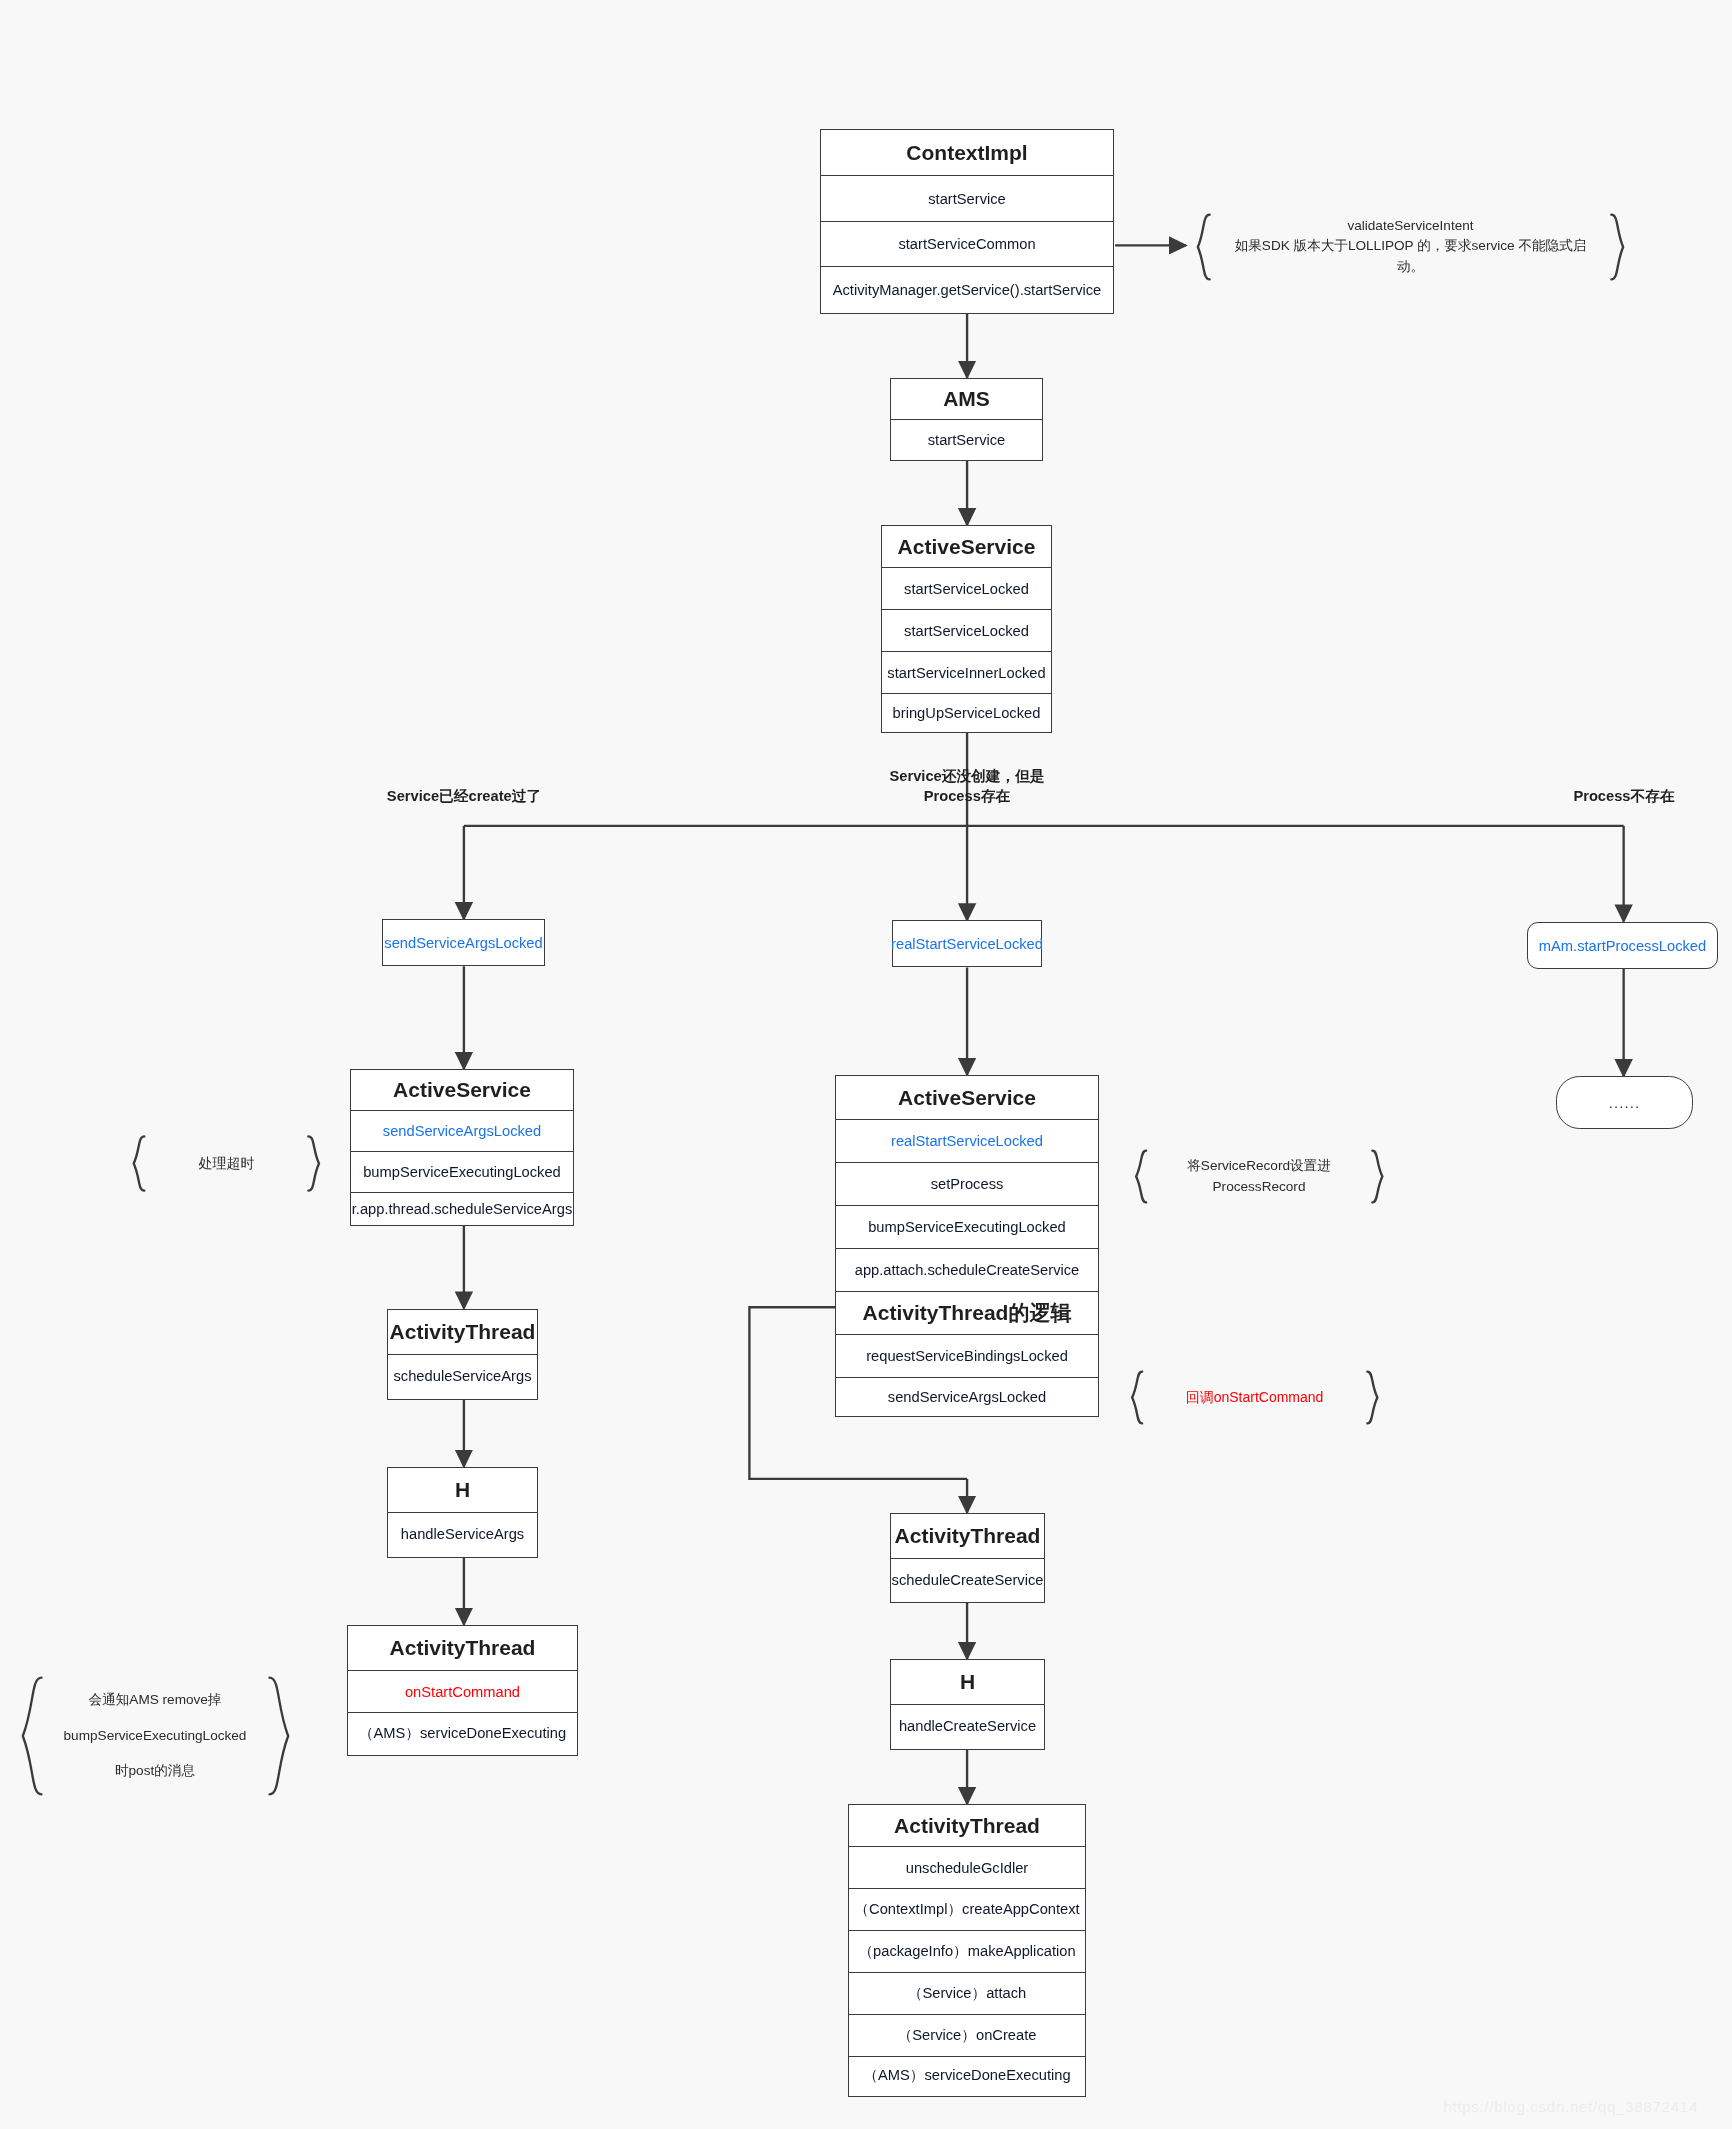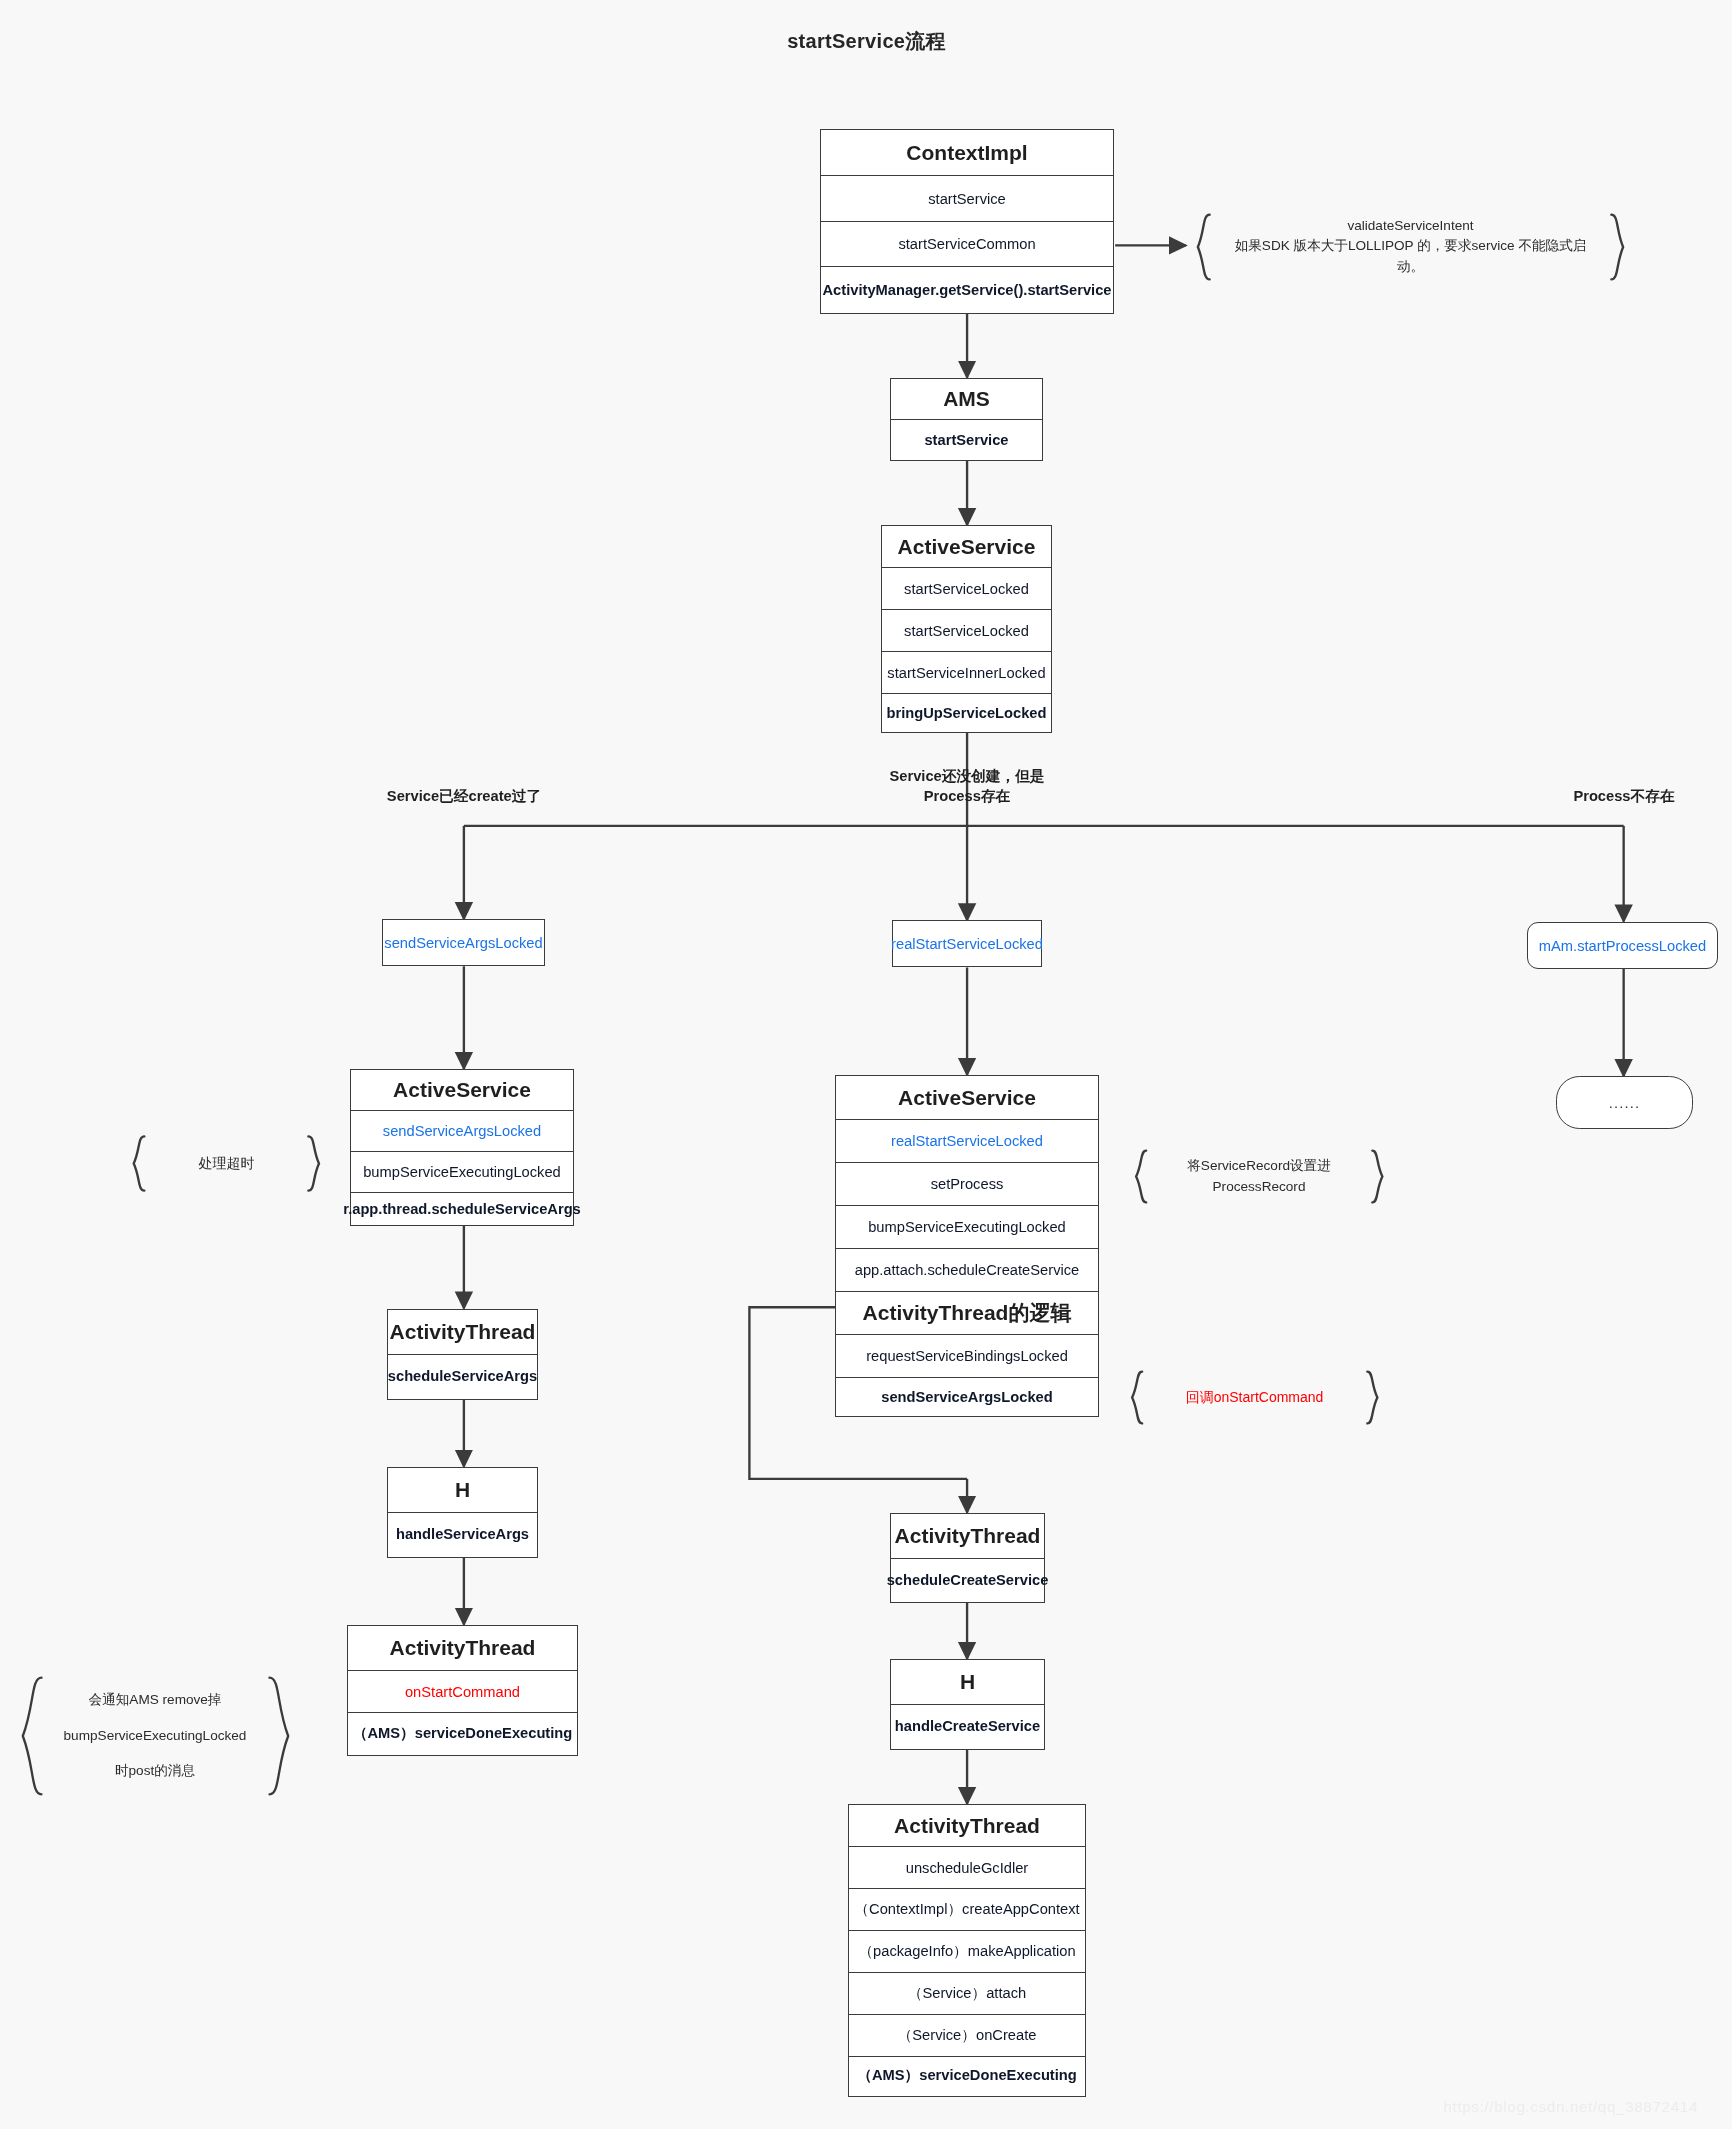--- a/index.html
+++ b/index.html
@@ -39,21 +39,21 @@
     border-bottom:1.8px solid #3b3b3b;
     display:flex;
     align-items:center;
     justify-content:center;
     text-align:center;
     font-size:14.7px;
     color:#0f172a;
     padding:0 5.9px;
     white-space:nowrap;
   }
-  .row:last-child{border-bottom:none;font-weight:bold;}
+  .row:last-child{border-bottom:none;}
   .row.hdr{font-weight:bold;font-size:21px;color:#1f1f1f;}
   .row.blue{color:#1a73e8;}
   .row.red{color:#ff0000;}
 
   
   .nodebox{
     position:absolute;
     box-sizing:border-box;
     border:1.8px solid #3b3b3b;
     background:#ffffff;
@@ -115,21 +115,20 @@
     font-size:15.3px;
     color:#ececec;
     letter-spacing:0.6px;
   }
 </style>
 </head>
 <body>
 
 <div id="canvas">
 
-  <div class="title">startService流程</div>
 
   <svg id="wires" viewBox="0 0 2937 3609" xmlns="http://www.w3.org/2000/svg">
     <defs>
       <marker id="arrow" markerWidth="9" markerHeight="9" refX="7.2" refY="4.5" orient="auto" markerUnits="strokeWidth">
         <path d="M0,0.6 L8,4.5 L0,8.4 z" fill="#3b3b3b"></path>
       </marker>
     </defs>
     <g stroke="#3b3b3b" stroke-width="4" fill="none">
 
       <path d="M1890,416 L2010,416" marker-end="url(#arrow)"></path>

